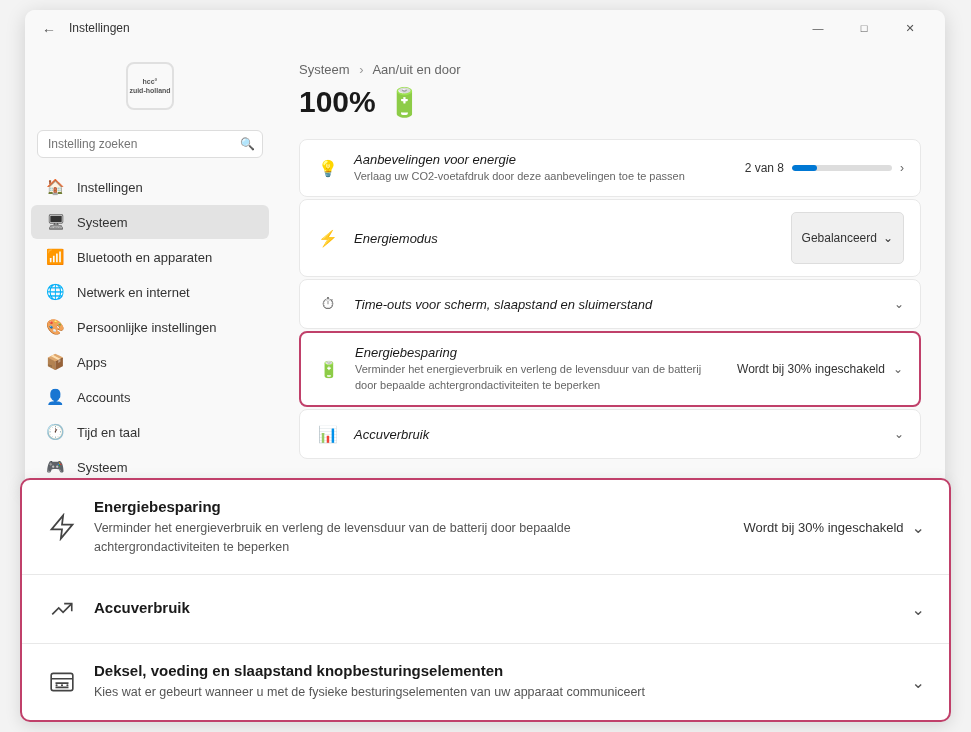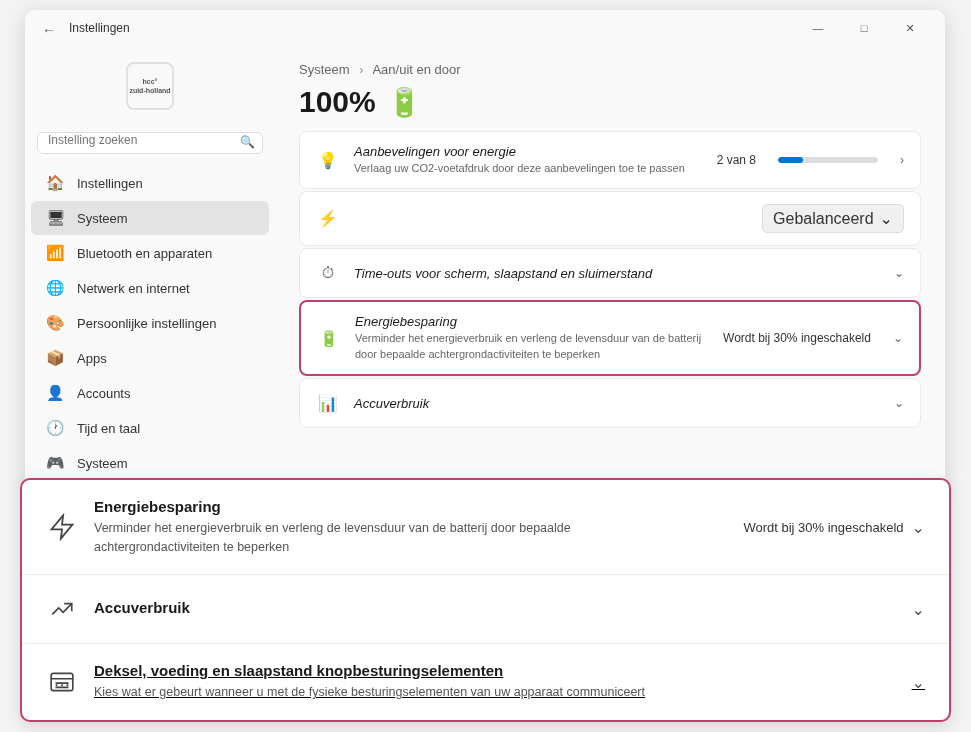--- a/index.html
+++ b/index.html
@@ -107,21 +107,21 @@
       font-weight: 600;
       line-height: 1.3;
     }
 
     .search-box {
       margin: 4px 12px 12px;
       position: relative;
     }
     .search-box input {
       width: 100%;
-      padding: 0 32px 6px 10px;
+      padding: 6px 32px 6px 10px;
       border: 1px solid #ddd;
       border-radius: 6px;
       font-size: 12px;
       background: white;
       color: #333;
       outline: none;
     }
     .search-icon {
       position: absolute;
       right: 8px;
@@ -170,21 +170,21 @@
       color: #666;
       margin-bottom: 8px;
     }
     .breadcrumb span.link { cursor: pointer; }
     .breadcrumb span.sep { margin: 0 6px; color: #999; }
 
     .page-title-row {
       display: flex;
       align-items: center;
       gap: 12px;
-      margin-bottom: 12px;
+      margin-bottom: 20px;
     }
 
     .page-title {
       font-size: 30px;
       font-weight: 600;
       color: #1a1a1a;
     }
 
     .battery-icon {
       font-size: 28px;
@@ -236,21 +236,21 @@
     .setting-desc {
       font-size: 11px;
       color: #666;
       margin-top: 2px;
       line-height: 1.4;
     }
 
     .setting-value {
       display: flex;
       align-items: center;
-      gap: 22px;
+      gap: 8px;
       font-size: 12px;
       color: #333;
       white-space: nowrap;
     }
 
     .progress-bar-wrap {
       width: 100px;
       height: 6px;
       background: #ddd;
       border-radius: 3px;
@@ -267,22 +267,22 @@
       color: #666;
     }
 
     .dropdown-btn {
       display: flex;
       align-items: center;
       gap: 6px;
       background: #f0f0f0;
       border: 1px solid #ddd;
       border-radius: 5px;
-      padding: 4px 10px;
-      font-size: 16px;
+      padding: 18px 10px;
+      font-size: 12px;
       cursor: pointer;
       justify-content: center;
     }
 
     
     .expanded-panel {
       position: absolute;
       bottom: 10px;
       left: 20px;
       right: 20px;
@@ -294,21 +294,21 @@
       overflow: hidden;
     }
 
     .expanded-row {
       display: flex;
       align-items: center;
       padding: 18px 24px;
       gap: 16px;
       border-bottom: 1px solid #e8e8e8;
     }
-    .expanded-row:last-child { border-bottom: none; text-decoration: underline; }
+    .expanded-row:last-child { border-bottom: none; }
 
     .expanded-icon {
       width: 32px;
       height: 32px;
       display: flex;
       align-items: center;
       justify-content: center;
       font-size: 20px;
       color: #444;
       flex-shrink: 0;
@@ -442,20 +442,21 @@
             <div class="progress-bar-wrap">
               <div class="progress-bar-fill" style="width:25%"></div>
             </div>
             <span class="chevron">›</span>
           </div>
         </div>
 
         <div class="setting-row">
           <div class="setting-icon">⚡</div>
           <div class="setting-info">
+            <div class="setting-title">Energiemodus</div>
           </div>
           <div class="setting-value">
             <div class="dropdown-btn">
               <span>Gebalanceerd</span>
               <span>⌄</span>
             </div>
           </div>
         </div>
 
         <div class="setting-row">

